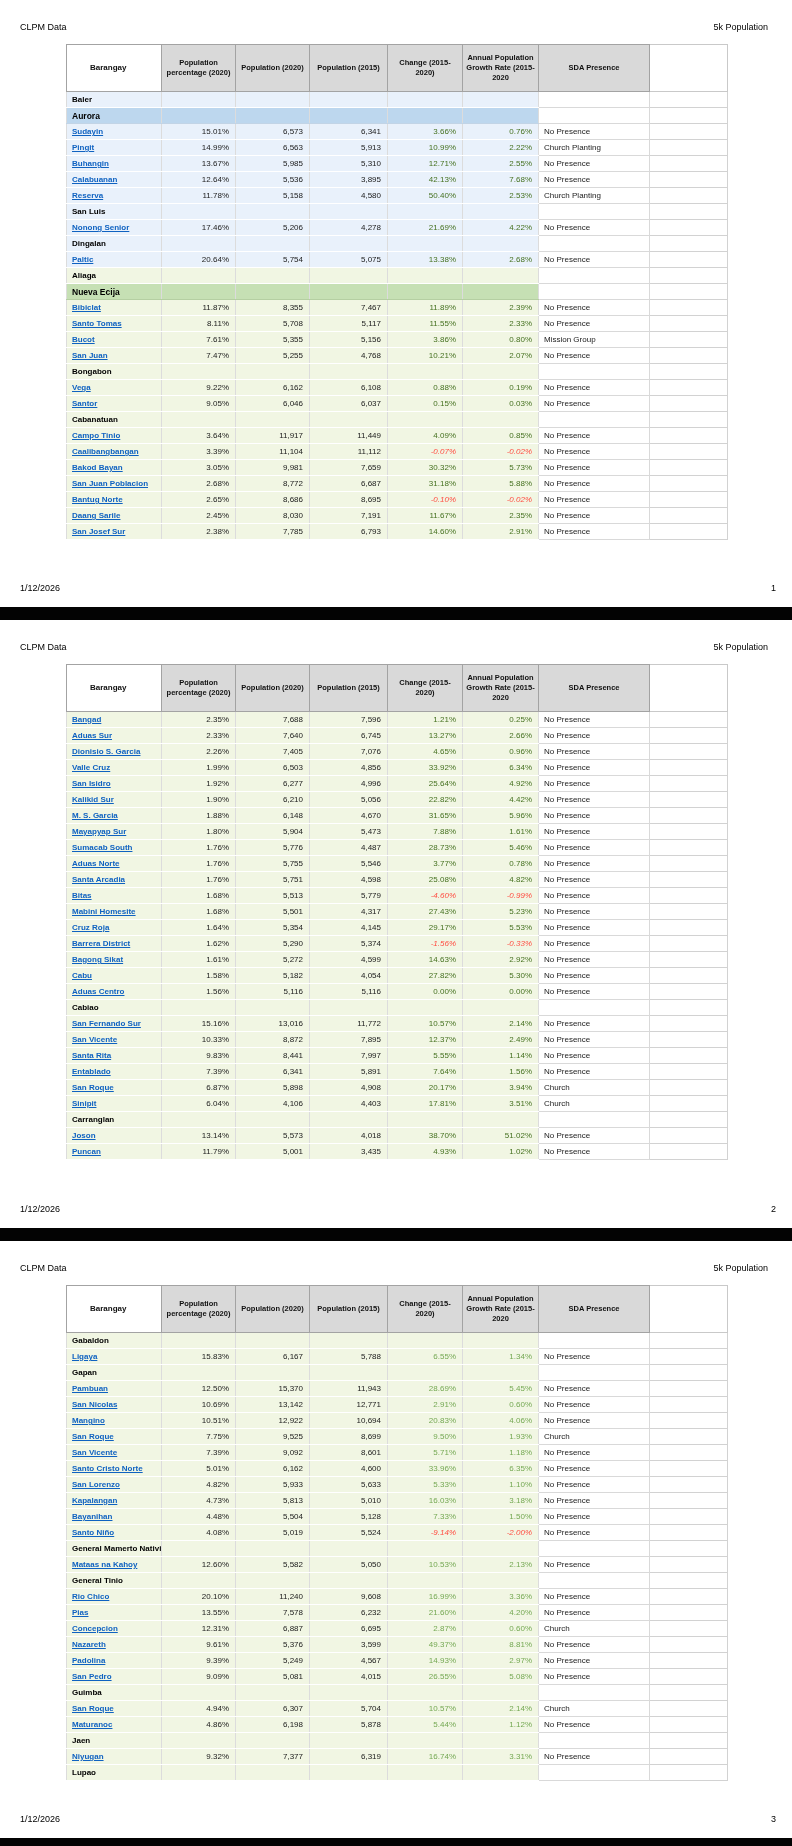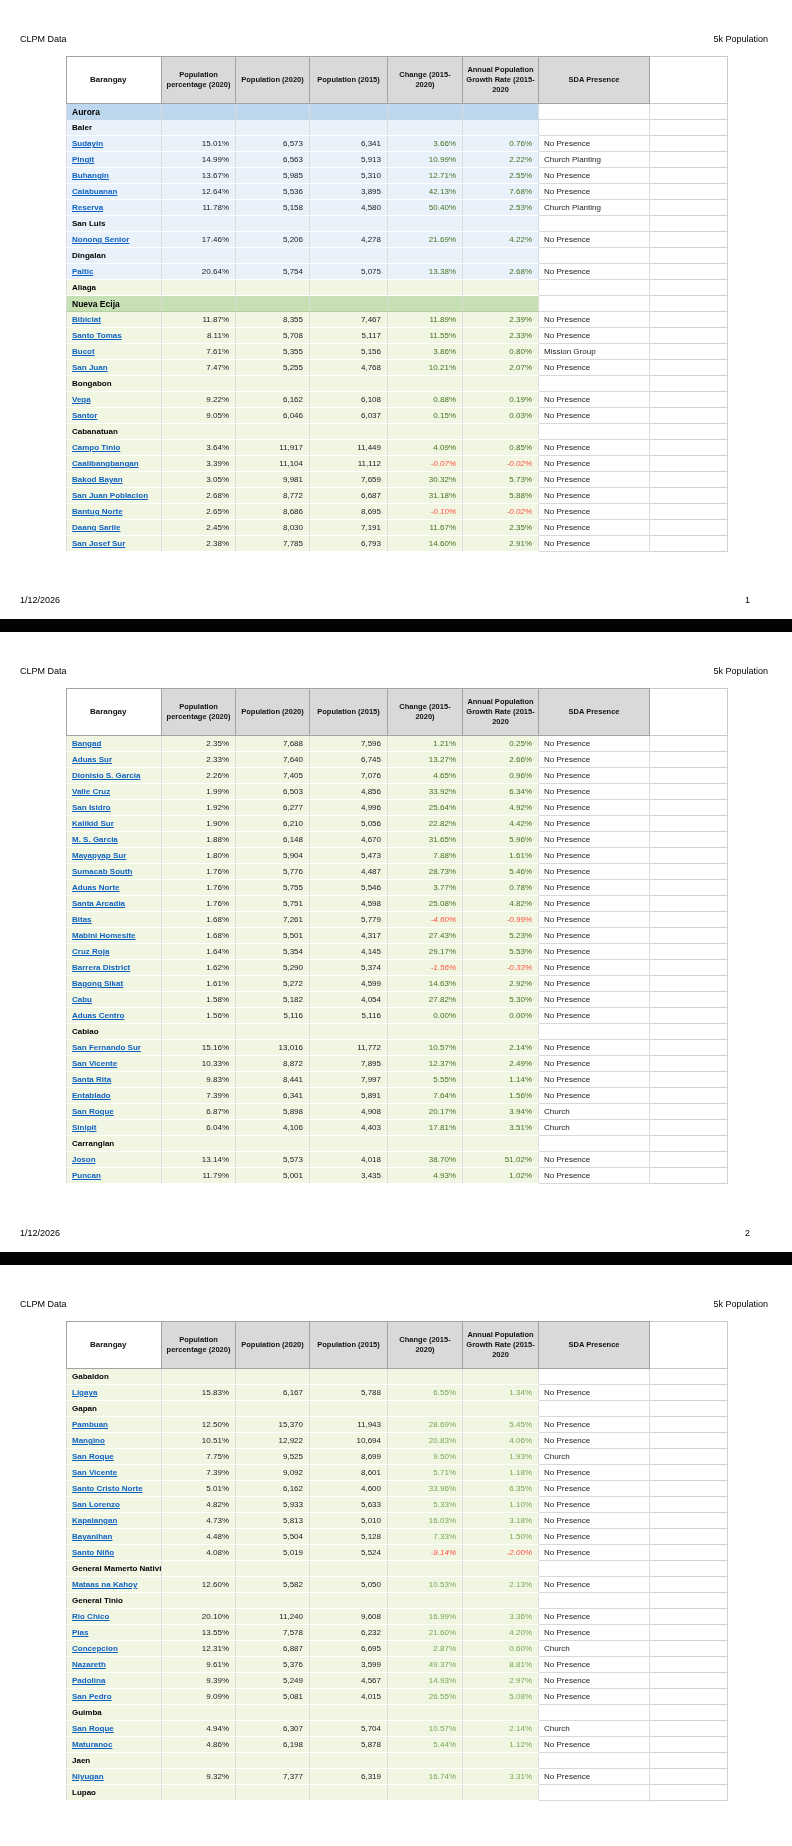--- a/index.html
+++ b/index.html
@@ -1,17 +1,17 @@
 <!DOCTYPE html>
 <html style="--header_bg: #d9d9d9; --province_blue: #bdd7ee; --province_green: #c6e0b4; --tint_blue: #e9f1fb; --tint_green: #f1f6e3; --link: #0f62c1; --negative: #ff4d42;"><head>
 <meta charset="utf-8">
 <style>
   html,body{margin:0;padding:0;background:#fff;}
   .sheet{width:792px;font-family:"Liberation Sans",sans-serif;}
-  .page{position:relative;background:#fff;overflow:hidden;margin-top:12px;}
+  .page{position:relative;background:#fff;overflow:hidden;}
   #p1{height:607px;} #p2{height:608px;} #p3{height:597px;}
   .bar{height:13px;background:#030303;width:792px;}
   .bar.end{height:8px;}
   .hdr{display:flex;justify-content:space-between;align-items:flex-start;
        padding:22px 24px 0 20px;font-size:9px;color:#000;}
   table{border-collapse:collapse;table-layout:fixed;margin:12px 0 0 66px;
         width:661px;border:1px solid #9e9e9e;}
   th{background:var(--header_bg);border:1px solid #a3a3a3;font-size:7.5px;
      font-weight:bold;color:#111;height:44px;text-align:center;padding:1px 3px;
      line-height:1.35;vertical-align:middle;}
@@ -26,21 +26,21 @@
   tr.green.province td.shade{background:var(--province_green);border-top-color:#b5cfa2;border-bottom-color:#b5cfa2;}
   tr.province td.name{font-size:8.5px;}
   td.name{text-align:left;padding-left:5px;}
   td.num,td.chg{text-align:right;padding-right:6px;}
   td.sda{background:#fff;color:#222;padding-left:5px;}
   td.tail{background:#fff;border-color:#d2d2d2;}
   .group-label{font-weight:bold;color:#000;}
   a.blink{color:var(--link);font-weight:bold;text-decoration:underline;cursor:pointer;}
   td.chg.pos{color:var(--pos);}
   td.chg.neg{color:var(--negative);font-style:italic;}
-  .ftr{position:absolute;left:20px;right:42px;bottom:14px;display:flex;
+  .ftr{position:absolute;left:20px;right:16px;bottom:14px;display:flex;
        justify-content:space-between;font-size:9px;color:#000;}
 </style>
 </head>
 <body>
 
 <div class="sheet">
 
   <section class="page" id="p1" style="--pos: #44701f;">
     <div class="hdr">
       <span>CLPM Data</span>
@@ -63,32 +63,32 @@
             <th>Population percentage (2020)</th>
             <th>Population (2020)</th>
             <th>Population (2015)</th>
             <th>Change (2015-2020)</th>
             <th>Annual Population Growth Rate (2015-2020</th>
             <th>SDA Presence</th>
             <th class="tail-h"></th>
           </tr>
         </thead>
       <tbody>
+          <tr class="blue municipality">
+            <td class="name shade"><span class="group-label">Baler</span></td>
+            <td class="shade"></td>
+            <td class="shade"></td>
+            <td class="shade"></td>
+            <td class="shade"></td>
+            <td class="shade"></td>
+            <td class="sda"></td>
+            <td class="tail"></td>
+          </tr>
           <tr class="blue province">
             <td class="name shade"><span class="group-label">Aurora</span></td>
-            <td class="shade"></td>
-            <td class="shade"></td>
-            <td class="shade"></td>
-            <td class="shade"></td>
-            <td class="shade"></td>
-            <td class="sda"></td>
-            <td class="tail"></td>
-          </tr>
-          <tr class="blue municipality">
-            <td class="name shade"><span class="group-label">Baler</span></td>
             <td class="shade"></td>
             <td class="shade"></td>
             <td class="shade"></td>
             <td class="shade"></td>
             <td class="shade"></td>
             <td class="sda"></td>
             <td class="tail"></td>
           </tr>
           <tr class="blue data">
             <td class="name shade"><a class="blink">Sudayin</a></td>
@@ -495,21 +495,21 @@
             <td class="num shade">5,751</td>
             <td class="num shade">4,598</td>
             <td class="chg shade pos">25.08%</td>
             <td class="chg shade pos">4.82%</td>
             <td class="sda">No Presence</td>
             <td class="tail"></td>
           </tr>
           <tr class="green data">
             <td class="name shade"><a class="blink">Bitas</a></td>
             <td class="num shade">1.68%</td>
-            <td class="num shade">7,261</td>
+            <td class="num shade">5,513</td>
             <td class="num shade">5,779</td>
             <td class="chg shade neg">-4.60%</td>
             <td class="chg shade neg">-0.99%</td>
             <td class="sda">No Presence</td>
             <td class="tail"></td>
           </tr>
           <tr class="green data">
             <td class="name shade"><a class="blink">Mabini Homesite</a></td>
             <td class="num shade">1.68%</td>
             <td class="num shade">5,501</td>
@@ -742,20 +742,30 @@
             <td class="name shade"><a class="blink">Pambuan</a></td>
             <td class="num shade">12.50%</td>
             <td class="num shade">15,370</td>
             <td class="num shade">11,943</td>
             <td class="chg shade pos">28.69%</td>
             <td class="chg shade pos">5.45%</td>
             <td class="sda">No Presence</td>
             <td class="tail"></td>
           </tr>
           <tr class="green data">
+            <td class="name shade"><a class="blink">San Nicolas</a></td>
+            <td class="num shade">10.69%</td>
+            <td class="num shade">13,142</td>
+            <td class="num shade">12,771</td>
+            <td class="chg shade pos">2.91%</td>
+            <td class="chg shade pos">0.60%</td>
+            <td class="sda">No Presence</td>
+            <td class="tail"></td>
+          </tr>
+          <tr class="green data">
             <td class="name shade"><a class="blink">Mangino</a></td>
             <td class="num shade">10.51%</td>
             <td class="num shade">12,922</td>
             <td class="num shade">10,694</td>
             <td class="chg shade pos">20.83%</td>
             <td class="chg shade pos">4.06%</td>
             <td class="sda">No Presence</td>
             <td class="tail"></td>
           </tr>
           <tr class="green data">

